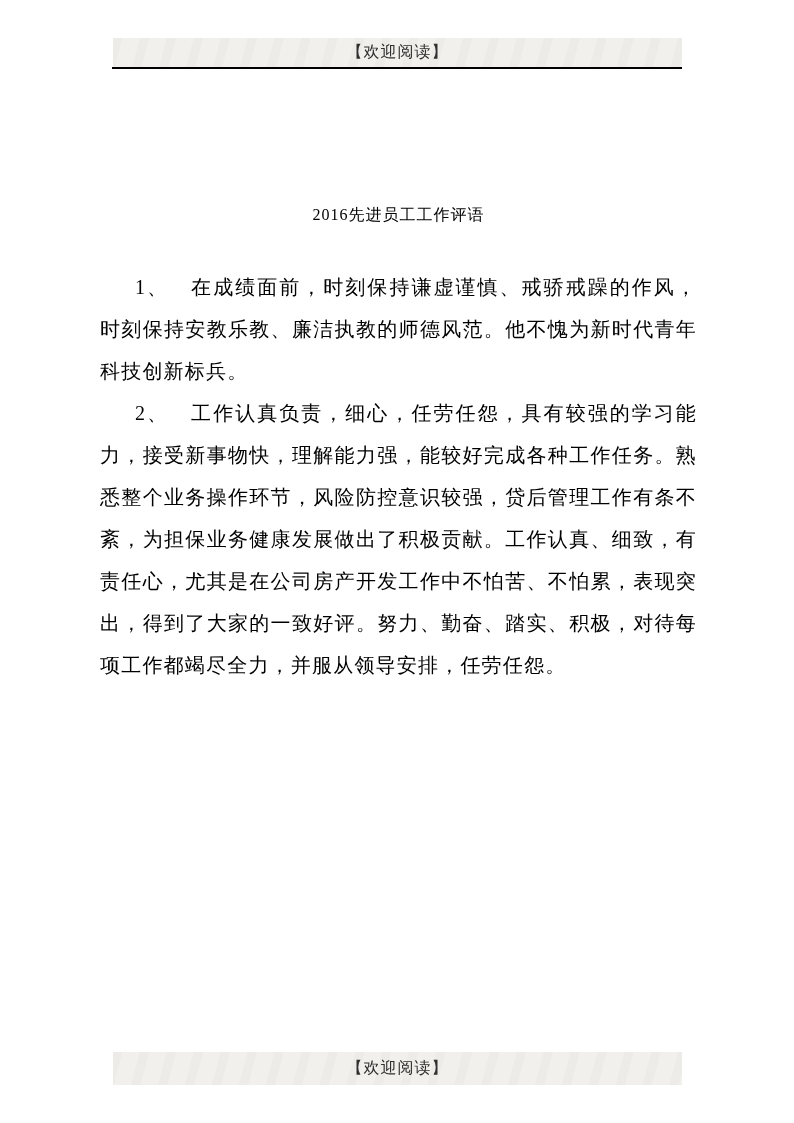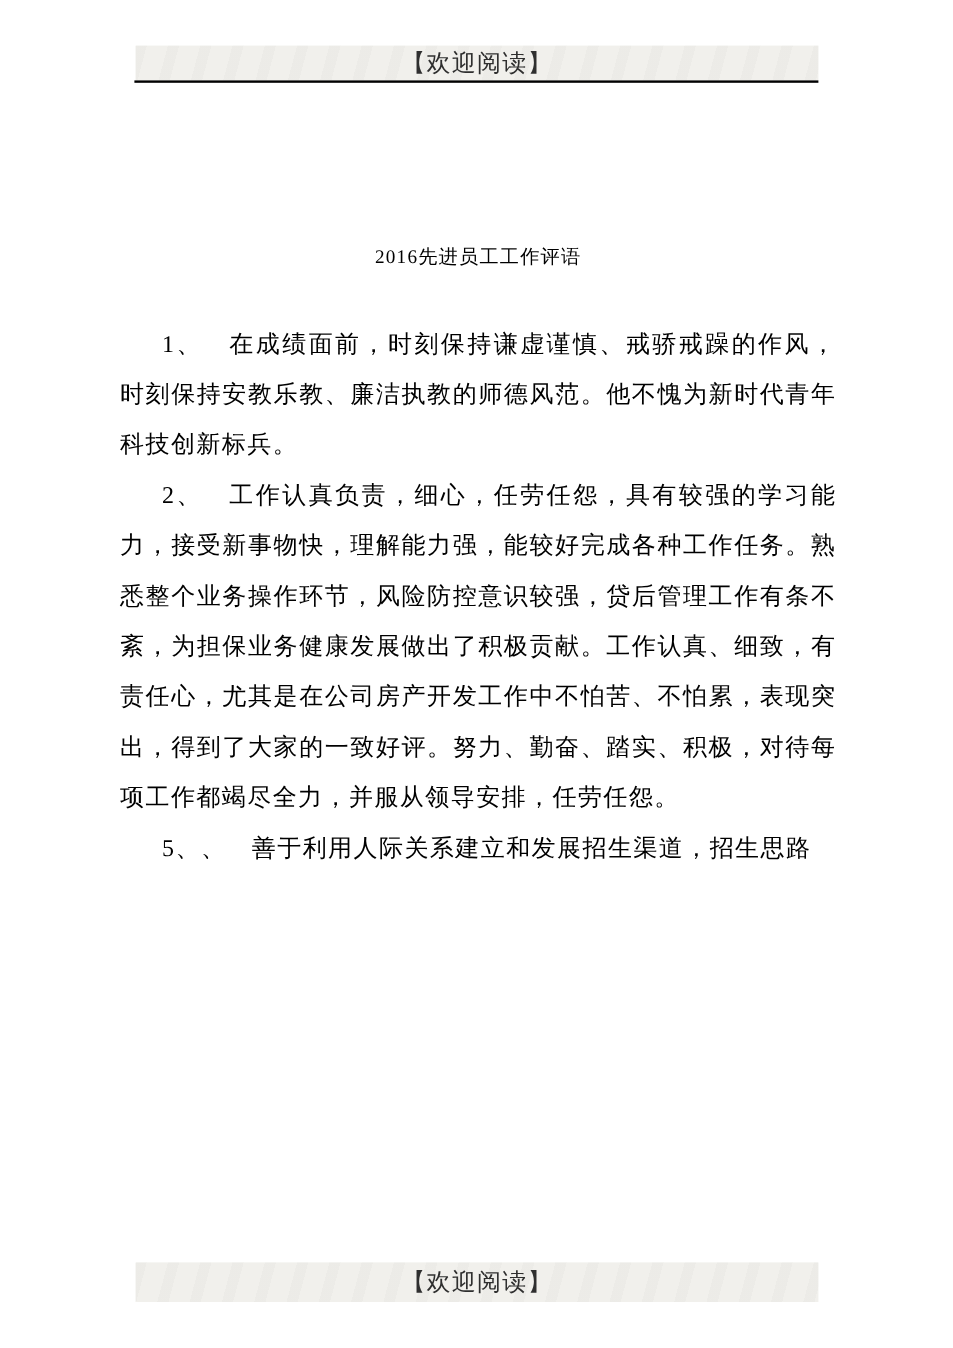--- a/index.html
+++ b/index.html
@@ -20,21 +20,21 @@
     position: absolute;
     left: 113px;
     width: 569px;
     background: var(--banner_bg, #f1f0ec);
     background-image: repeating-linear-gradient(105deg,
       rgba(0,0,0,0.018) 0px, rgba(0,0,0,0.018) 9px,
       rgba(255,255,255,0.0) 9px, rgba(255,255,255,0.0) 26px);
     display: flex;
     align-items: center;
     justify-content: center;
-    font-size: 20px;
+    font-size: 16px;
     letter-spacing: 1px;
     color: var(--banner_text, #2f2f2f);
   }
   .banner-top {
     top: 38px;
     height: 29px;
   }
   .banner-bottom {
     top: 1052px;
     height: 33px;
@@ -83,20 +83,19 @@
 
   <div class="content">
     <h1 class="title">2016先进员工工作评语</h1>
 
     <p class="para">1、　在成绩面前，时刻保持谦虚谨慎、戒骄戒躁的作风，时刻保持安教乐教、廉洁执教的师德风范。他不愧为新时代青年科技创新标兵。</p>
 
     <p class="para">2、　工作认真负责，细心，任劳任怨，具有较强的学习能力，接受新事物快，理解能力强，能较好完成各种工作任务。熟悉整个业务操作环节，风险防控意识较强，贷后管理工作有条不紊，为担保业务健康发展做出了积极贡献。工作认真、细致，有责任心，尤其是在公司房产开发工作中不怕苦、不怕累，表现突出，得到了大家的一致好评。努力、勤奋、踏实、积极，对待每项工作都竭尽全力，并服从领导安排，任劳任怨。</p>
 
 
 
-    <p class="para">5、、　善于利用人际关系建立和发展招生渠道，招生思路</p>
   </div>
 
   <div class="banner banner-bottom">
     <span>【欢迎阅读】</span>
   </div>
 
 </div>
 
 </body></html>

